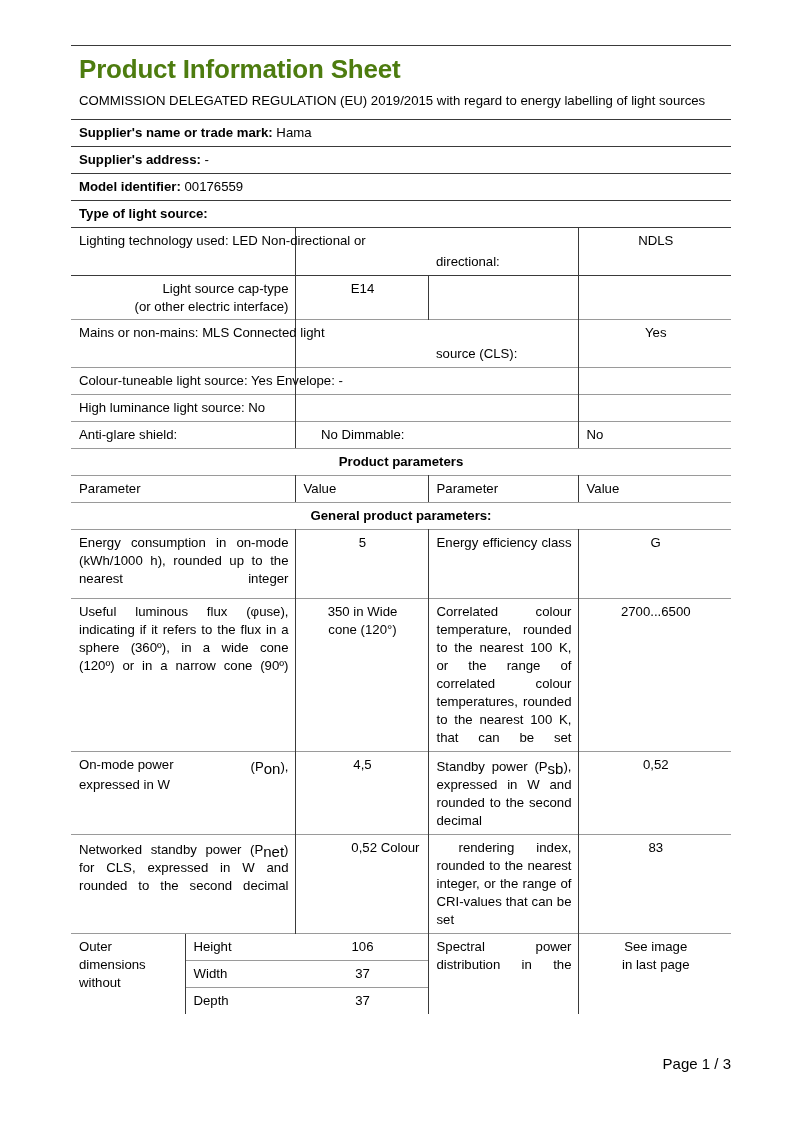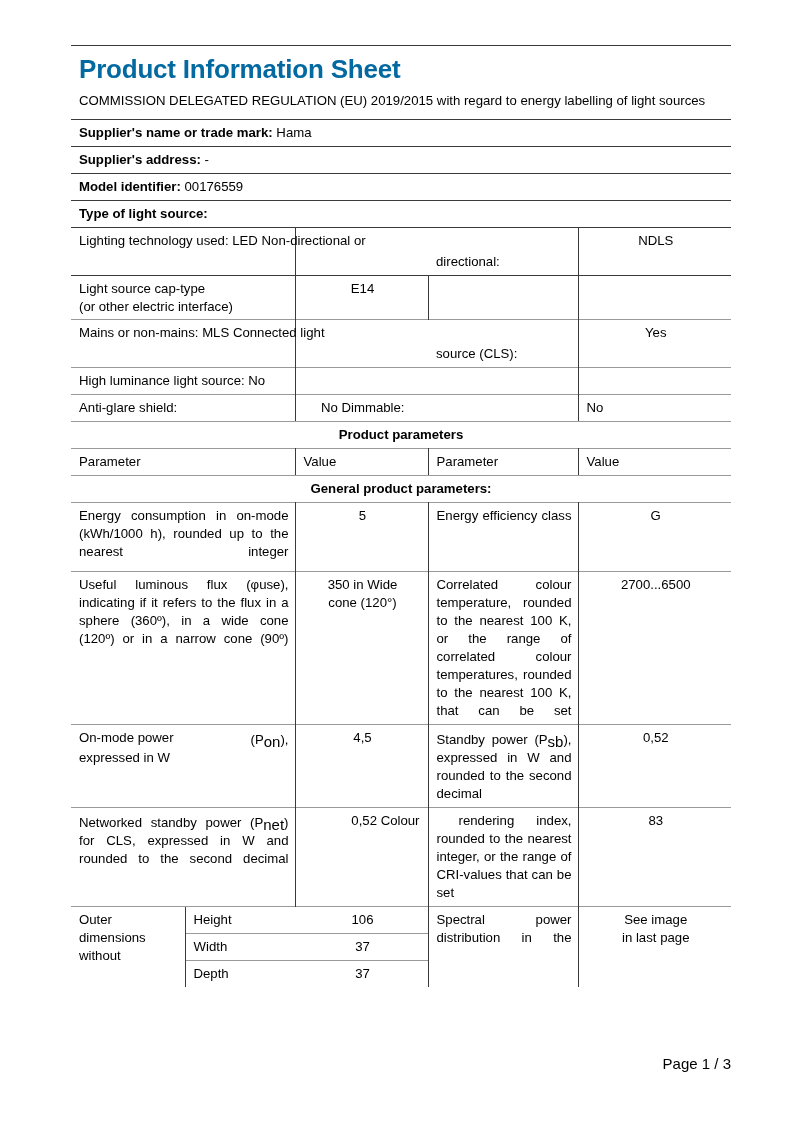--- a/index.html
+++ b/index.html
@@ -20,21 +20,21 @@
     position: absolute;
     left: 71px;
     top: 45px;
     width: 660px;
   }
 
   
   .doc-title {
     font-size: 26px;
     font-weight: bold;
-    color: #0369a1;
+    color: #4d7c0f;
     letter-spacing: -0.2px;
     padding: 9px 0 8px 8px;
     line-height: 1.1;
   }
   .doc-subtitle {
     font-size: 13.2px;
     line-height: 1.38;
     padding: 0 6px 9px 8px;
   }
 
@@ -155,33 +155,39 @@
       <col style="width:153px">
     </colgroup>
     <tbody>
       <tr>
         <td style="white-space:nowrap; overflow:visible; border-right:1.1px solid #3a3a3a; padding-bottom:24px;">Lighting technology used: LED Non-directional  or</td>
         <td style="border-right:none;"></td>
         <td style="padding-top:25px;">directional:</td>
         <td class="ctr nb-right">NDLS</td>
       </tr>
       <tr>
-        <td style="border-right:1.1px solid #3a3a3a; padding-bottom:4px;">
+        <td style="border-right:1.1px solid #3a3a3a; padding-bottom:4px;text-align:right;">
           <div>Light source cap-type</div>
           <div>(or other electric interface)</div>
         </td>
         <td class="ctr">E14</td>
         <td></td>
         <td class="ctr nb-right"></td>
       </tr>
       <tr class="thin">
         <td style="white-space:nowrap; overflow:visible; border-right:1.1px solid #3a3a3a; padding-bottom:12px;">Mains or non-mains: MLS Connected  light</td>
         <td style="border-right:none;"></td>
         <td style="padding-top:25px;">source (CLS):</td>
         <td class="ctr nb-right">Yes</td>
+      </tr>
+      <tr class="thin">
+        <td style="white-space:nowrap; overflow:visible; border-right:1.1px solid #3a3a3a;">Colour-tuneable light source: Yes Envelope: -</td>
+        <td style="border-right:none;"></td>
+        <td></td>
+        <td class="nb-right"></td>
       </tr>
       <tr class="thin">
         <td style="white-space:nowrap; overflow:visible; border-right:1.1px solid #3a3a3a;">High luminance light source: No</td>
         <td style="border-right:none;"></td>
         <td></td>
         <td class="nb-right"></td>
       </tr>
       <tr class="thin">
         <td>Anti-glare shield:</td>
         <td class="ctr" style="white-space:nowrap; overflow:visible; border-right:none;">No Dimmable:</td>

